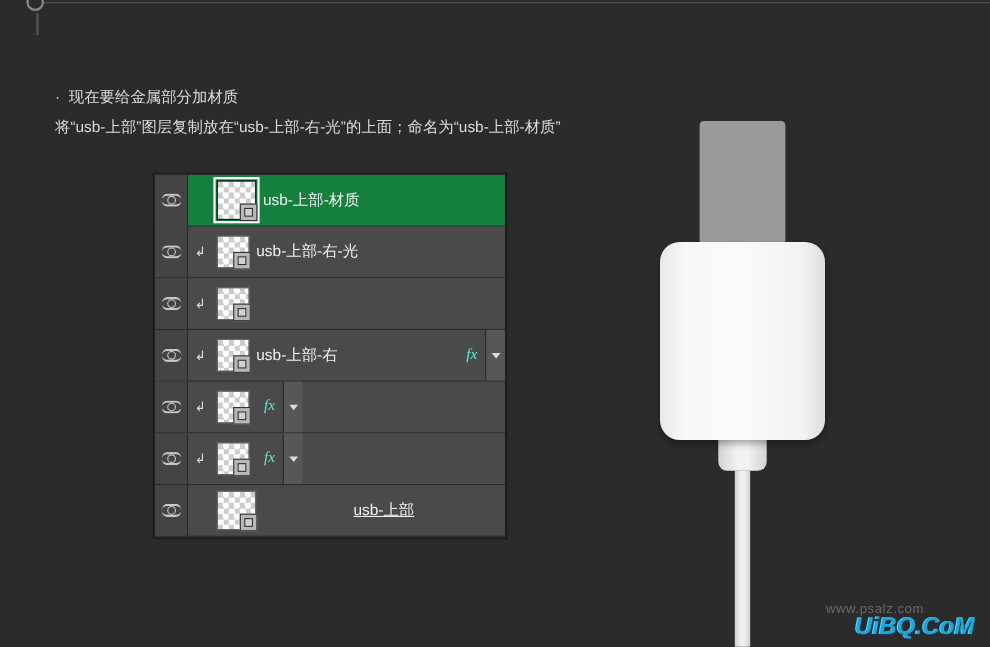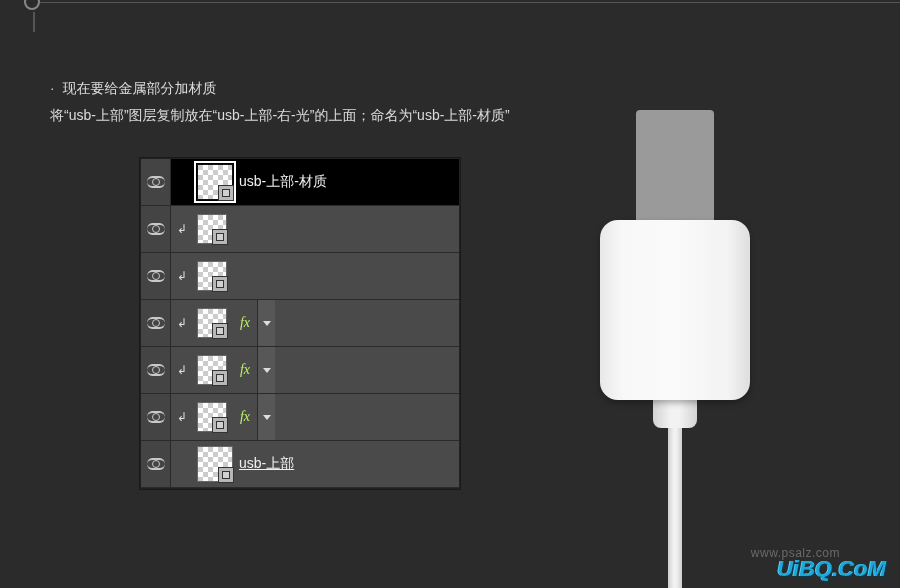--- a/index.html
+++ b/index.html
@@ -51,21 +51,21 @@
     border: 1px solid #222;
     box-shadow: 0 0 0 1px #1a1a1a;
   }
   .layer-row {
     display: flex;
     align-items: center;
     height: 47px;
     border-bottom: 1px solid #2a2a2a;
     background: #4a4a4a;
   }
-  .layer-row.selected { background: #000000; }
+  .layer-row.selected { background: #15803d; }
   .vis-col {
     width: 30px; height: 100%;
     display: flex; align-items: center; justify-content: center;
     border-right: 1px solid #2a2a2a;
     background: #444;
     flex-shrink: 0;
   }
   .layer-row.selected .vis-col { background: #444; }
   .eye-icon {
     width: 18px; height: 12px;
@@ -115,27 +115,27 @@
     inset: 3px;
     border: 1px solid #333;
     background: #d0d0d0;
   }
   .layer-name {
     flex: 1;
     font-size: 14px;
     color: #f0f0f0;
     white-space: nowrap;
   }
-  .layer-name.underline { text-decoration: underline; }
+  .layer-name.underline { text-decoration: underline; text-align: center; }
   .fx {
     width: 24px; text-align: center;
     font-style: italic;
     font-family: Georgia, serif;
     font-size: 14px;
-    color: #bef264;
+    color: #5eead4;
   }
   .collapse-btn {
     width: 18px; height: 100%;
     background: #575757;
     border-left: 1px solid #2a2a2a;
     display: flex; align-items: center; justify-content: center;
     flex-shrink: 0;
   }
   .chevron {
     width: 0; height: 0;
@@ -228,42 +228,44 @@
     <div class="layer-row">
       <div class="vis-col">
         <div class="eye-icon"></div>
       </div>
       <div class="indent">
         <span class="clip-arrow">↳</span>
       </div>
       <div class="thumb small">
         <div class="vec-badge"></div>
       </div>
-    </div>
-    <div class="layer-row">
-      <div class="vis-col">
-        <div class="eye-icon"></div>
-      </div>
-      <div class="indent">
-        <span class="clip-arrow">↳</span>
-      </div>
-      <div class="thumb small">
-        <div class="vec-badge"></div>
-      </div>
-    </div>
-    <div class="layer-row">
-      <div class="vis-col">
-        <div class="eye-icon"></div>
-      </div>
-      <div class="indent">
-        <span class="clip-arrow">↳</span>
-      </div>
-      <div class="thumb small">
-        <div class="vec-badge"></div>
-      </div>
+      <div class="layer-name">usb-上部-右-光</div>
+    </div>
+    <div class="layer-row">
+      <div class="vis-col">
+        <div class="eye-icon"></div>
+      </div>
+      <div class="indent">
+        <span class="clip-arrow">↳</span>
+      </div>
+      <div class="thumb small">
+        <div class="vec-badge"></div>
+      </div>
+    </div>
+    <div class="layer-row">
+      <div class="vis-col">
+        <div class="eye-icon"></div>
+      </div>
+      <div class="indent">
+        <span class="clip-arrow">↳</span>
+      </div>
+      <div class="thumb small">
+        <div class="vec-badge"></div>
+      </div>
+      <div class="layer-name">usb-上部-右</div>
       <div class="fx">fx</div>
       <div class="collapse-btn">
         <div class="chevron"></div>
       </div>
     </div>
     <div class="layer-row">
       <div class="vis-col">
         <div class="eye-icon"></div>
       </div>
       <div class="indent">

